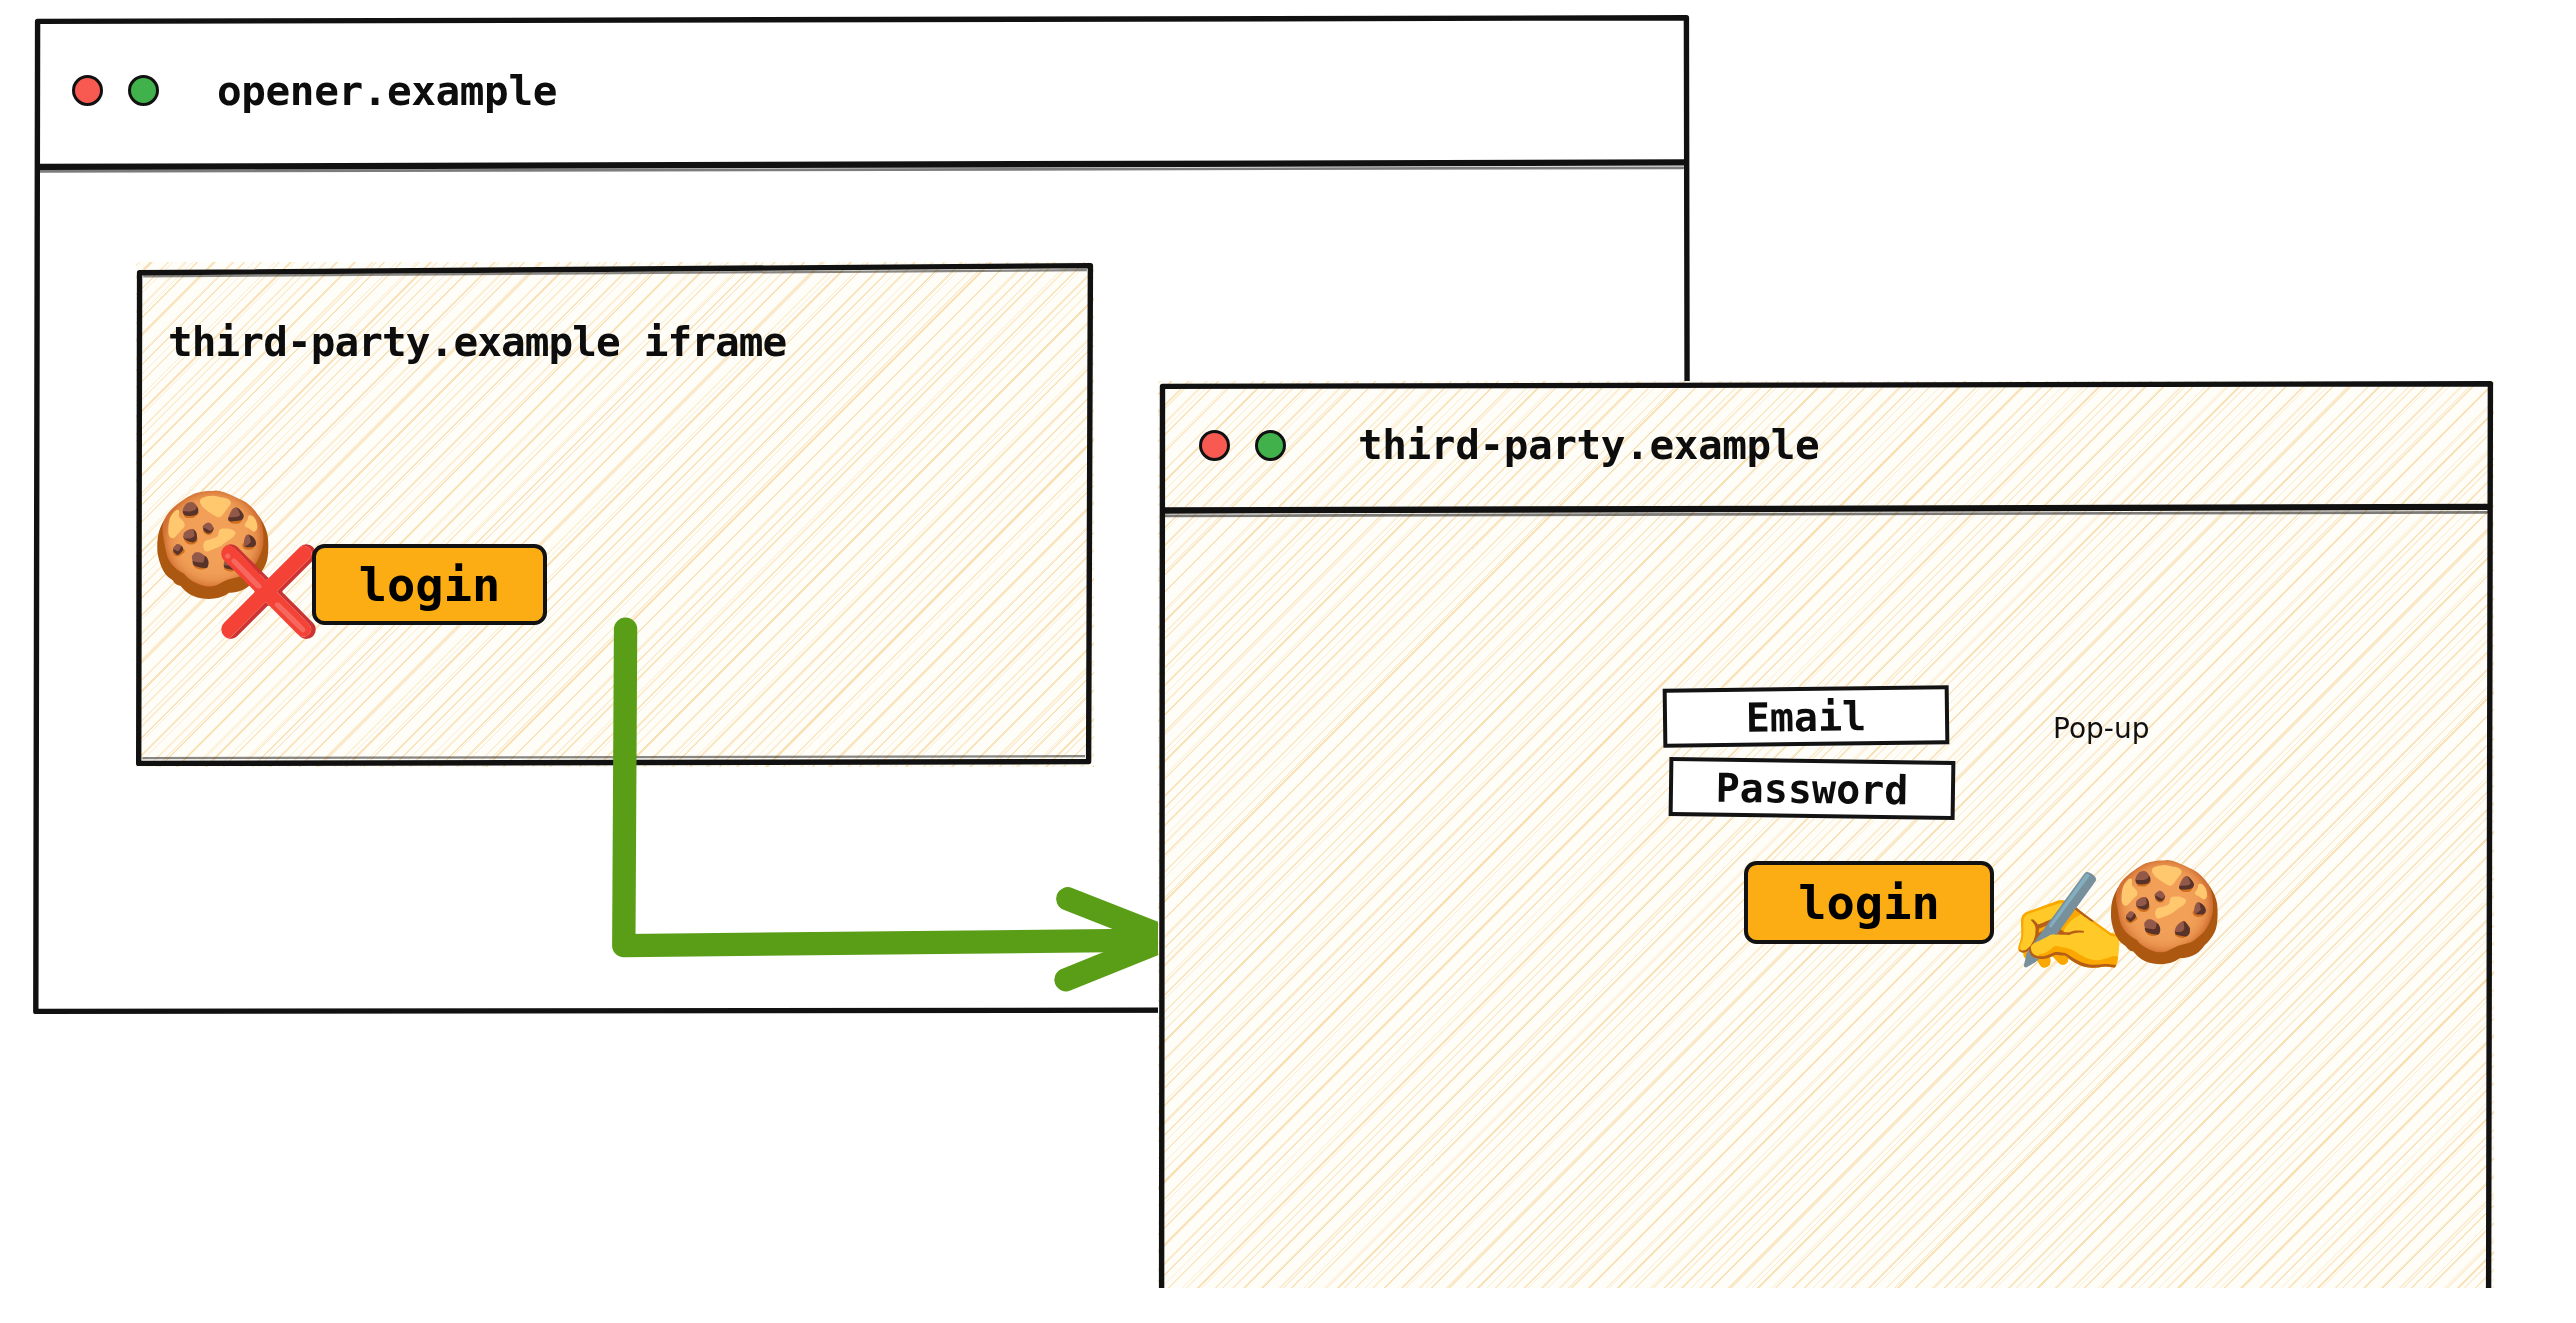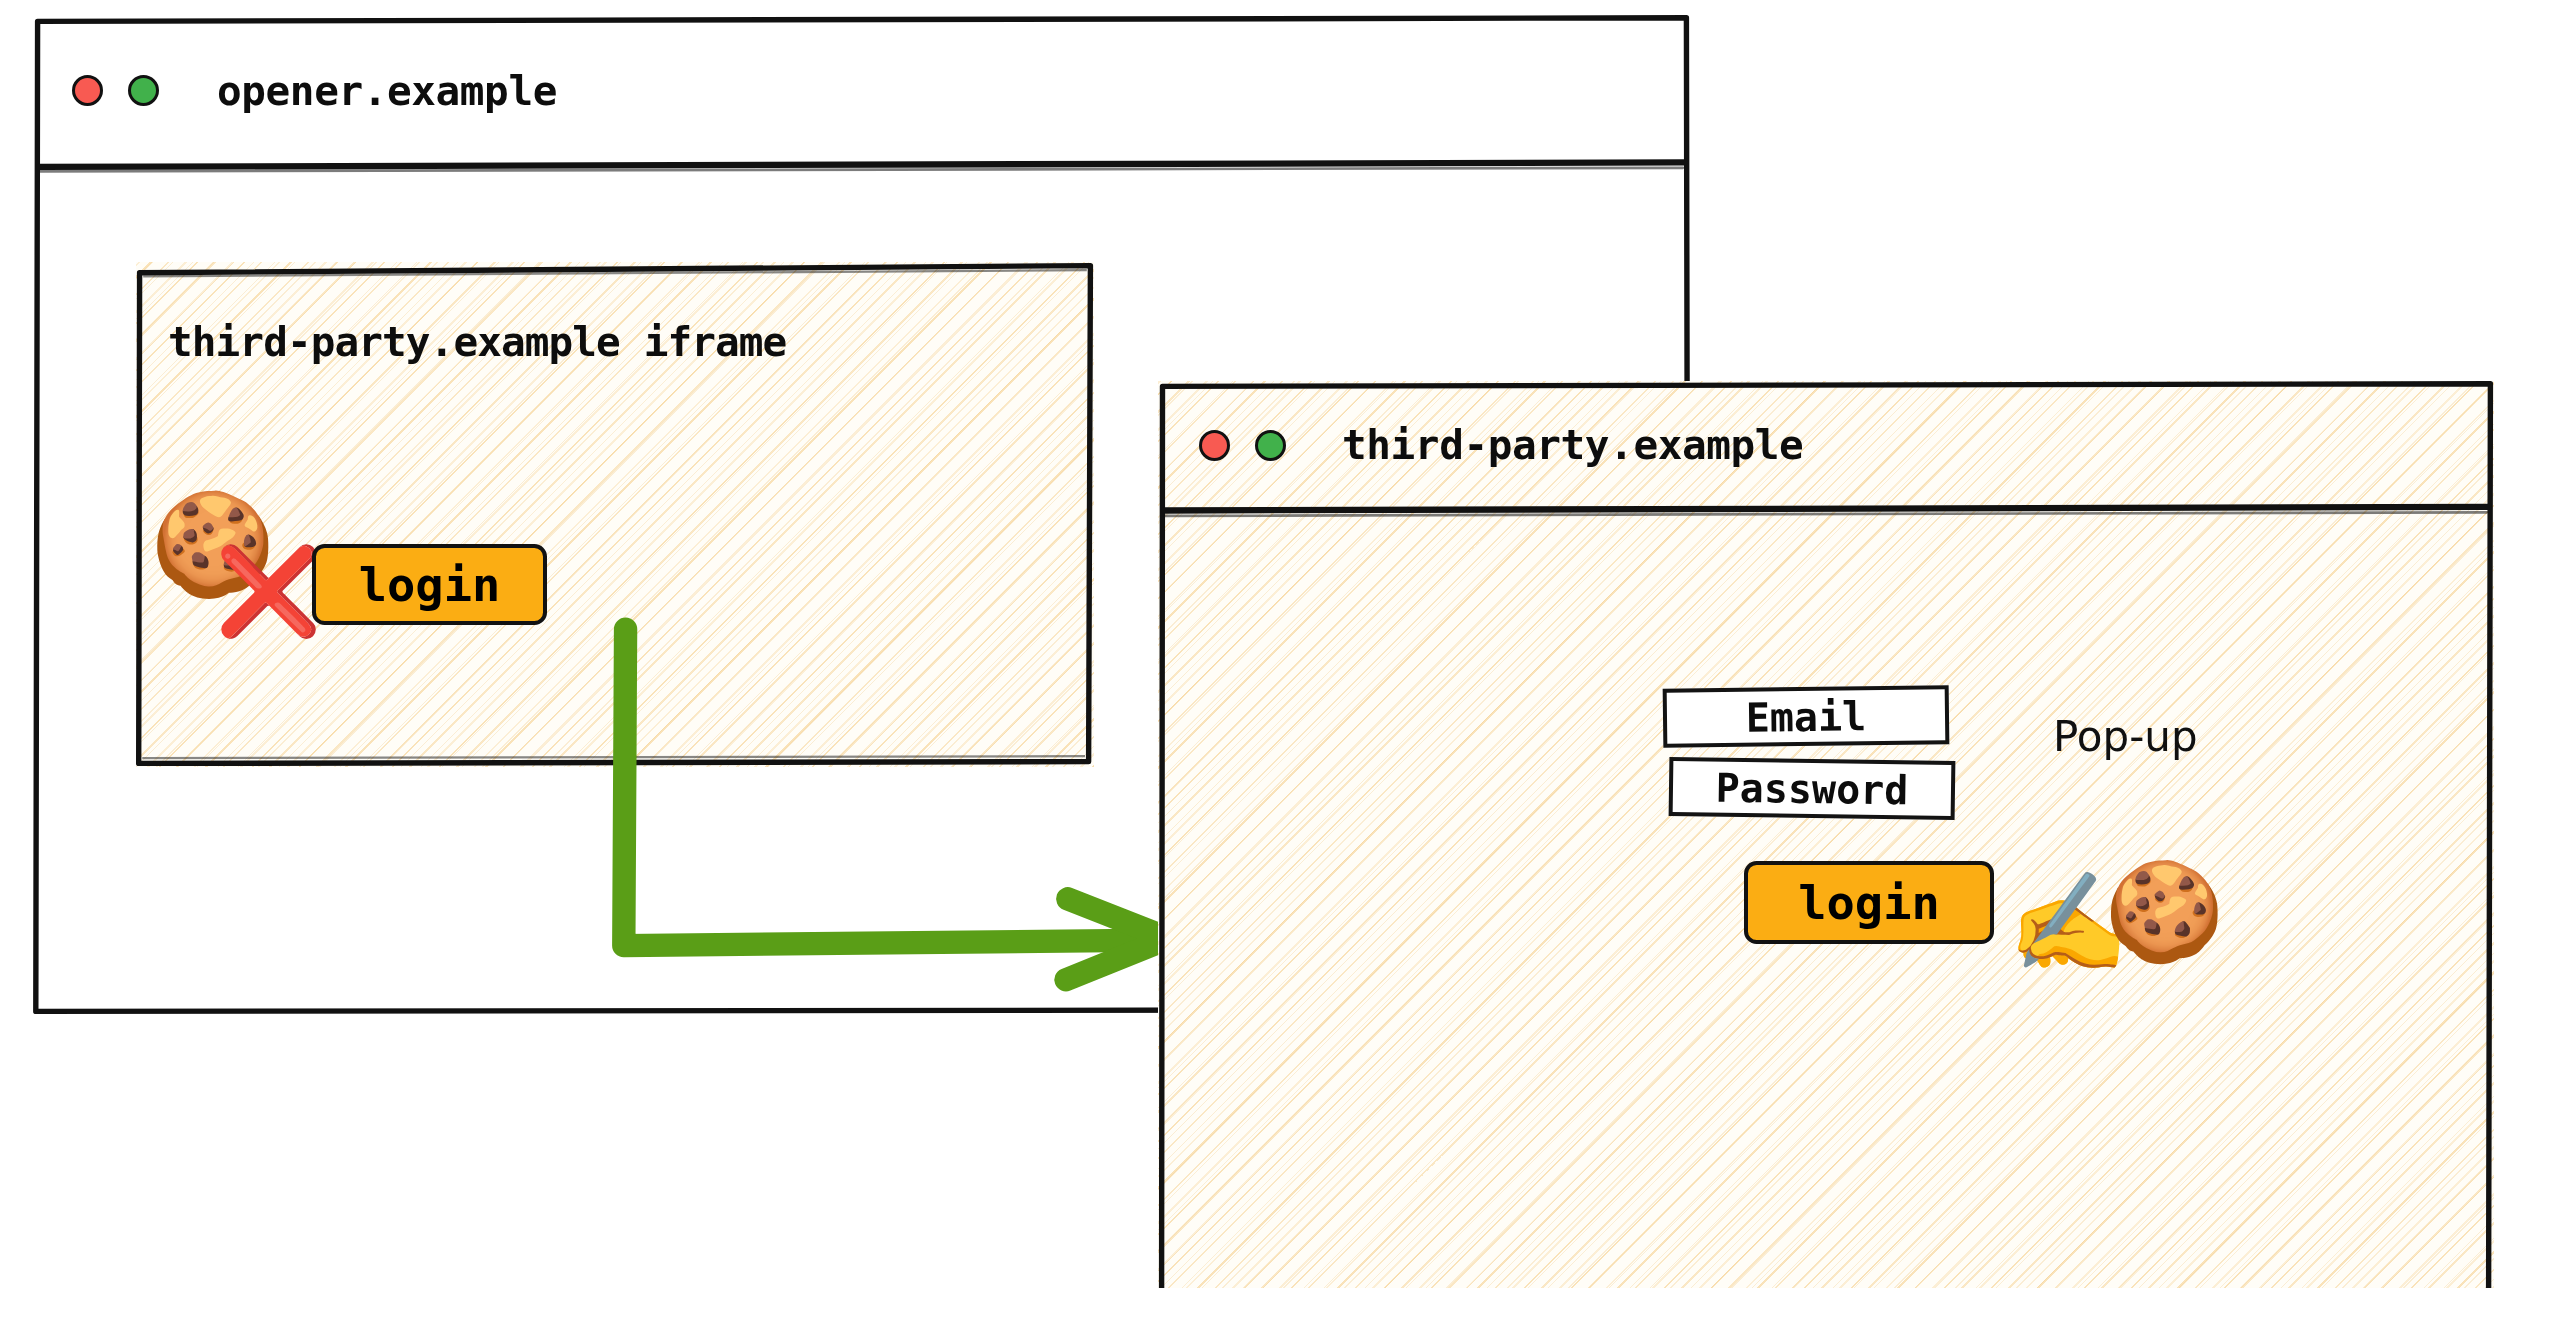--- a/index.html
+++ b/index.html
@@ -135,21 +135,21 @@
   
   .emoji {
     position: absolute;
     line-height: 1;
     user-select: none;
   }
 
   .popup-label {
     position: absolute;
     font-family: "DejaVu Sans", sans-serif;
-    font-size: 42px;
+    font-size: 28px;
     font-weight: 400;
     color: #101010;
     white-space: nowrap;
   }
 
   .arrow-layer {
     position: absolute;
     inset: 0;
     pointer-events: none;
   }
@@ -209,21 +209,21 @@
     <div class="hatch"></div>
 
     <div class="win-border">
       <svg viewBox="0 0 1486 1022" preserveAspectRatio="none">
         <path d="M5,6 L1482,3 L1480,1016 L4,1018 Z" fill="none" stroke="#111111" stroke-width="6" stroke-linejoin="round"></path>
         <path d="M7,144 L1480,140" fill="none" stroke="#111111" stroke-width="7" stroke-linecap="round"></path>
         <path d="M8,150 L1478,146" fill="none" stroke="#111111" stroke-width="3" stroke-linecap="round" opacity="0.55"></path>
       </svg>
     </div>
 
-    <div class="titlebar" style="height:128px; padding-left:41px;">
+    <div class="titlebar" style="height:128px; padding-left:41px;gap:16px;">
       <div class="dots">
         <span class="dot red"></span>
         <span class="dot green"></span>
       </div>
       <span class="win-title" style="margin-left:56px;">third-party.example</span>
     </div>
 
     <div class="field" style="left:505px; top:306px; width:286px; height:59px; transform:rotate(-0.7deg);">
       <span>Email</span>
     </div>

